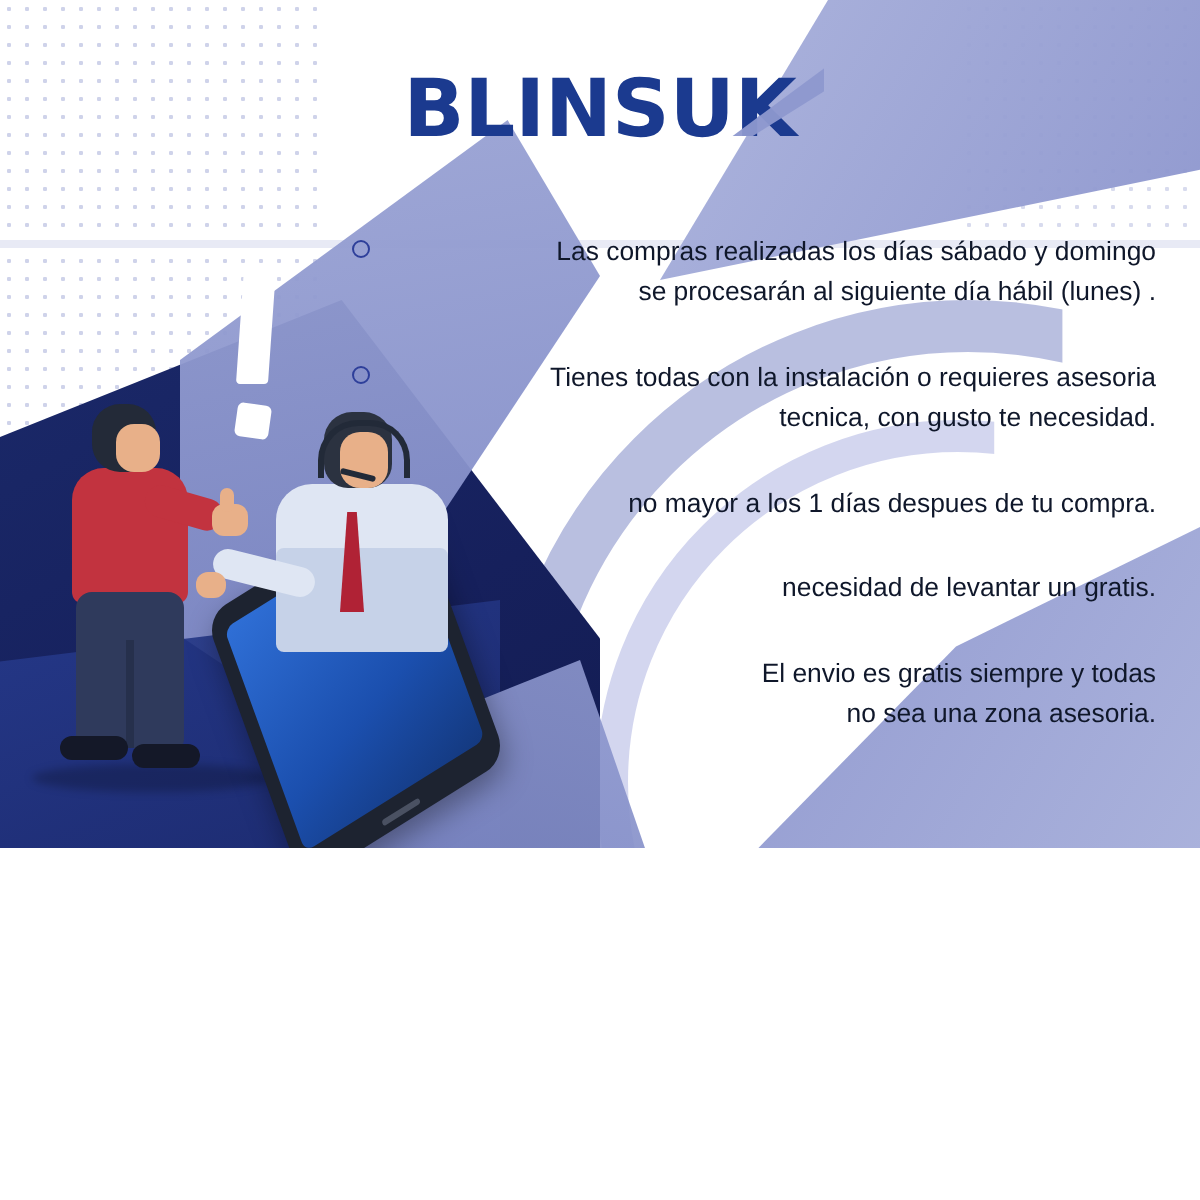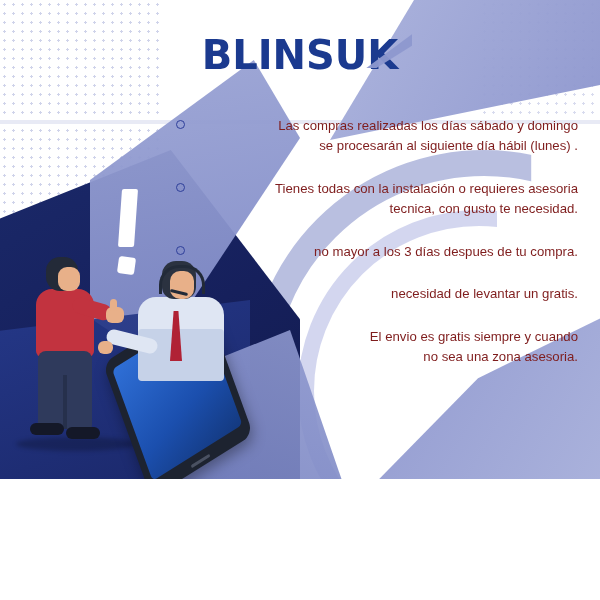--- a/index.html
+++ b/index.html
@@ -6,21 +6,21 @@
     margin: 0;
     padding: 0;
     background: #ffffff;
   }
   body {
     font-family: "Liberation Sans", sans-serif;
   }
   #poster {
     position: relative;
     width: 600px;
-    height: 479px;
+    height: 424px;
     overflow: hidden;
     background: #ffffff;
   }
 
   
   .bg-base {
     position: absolute;
     inset: 0;
     background: #ffffff;
   }
@@ -167,21 +167,21 @@
     width: 392px;
     text-align: right;
     color: #131c4a;
   }
   .bullet {
     position: relative;
     margin-bottom: 22px;
     padding-right: 4px;
     font-size: 13.2px;
     line-height: 1.55;
-    color: #7f1d1d;
+    color: #0f172a;
   }
   .bullet .marker {
     position: absolute;
     left: -14px;
     top: 4px;
     width: 7px;
     height: 7px;
     border-radius: 50%;
     border: 1.6px solid #2e3f9a;
     background: transparent;
@@ -472,31 +472,31 @@
     </div>
 
     <div class="bullet">
       <span class="marker"></span>
       <span class="line">Tienes todas con la instalación o requieres asesoria</span>
       <span class="line">tecnica, con gusto te necesidad.</span>
     </div>
 
     <div class="bullet">
       <span class="marker"></span>
-      <span class="line">no mayor a los 3 días despues de tu compra.</span>
+      <span class="line">no mayor a los 1 días despues de tu compra.</span>
     </div>
 
     <div class="bullet">
       <span class="marker"></span>
       <span class="line">necesidad de levantar un gratis.</span>
     </div>
 
     <div class="bullet">
       <span class="marker"></span>
-      <span class="line">El envio es gratis siempre y cuando</span>
+      <span class="line">El envio es gratis siempre y todas</span>
       <span class="line">no sea una zona asesoria.</span>
     </div>
 
   </div>
 
   <div class="illus">
 
     <div class="exclaim-bar"></div>
     <div class="exclaim-dot"></div>
 

